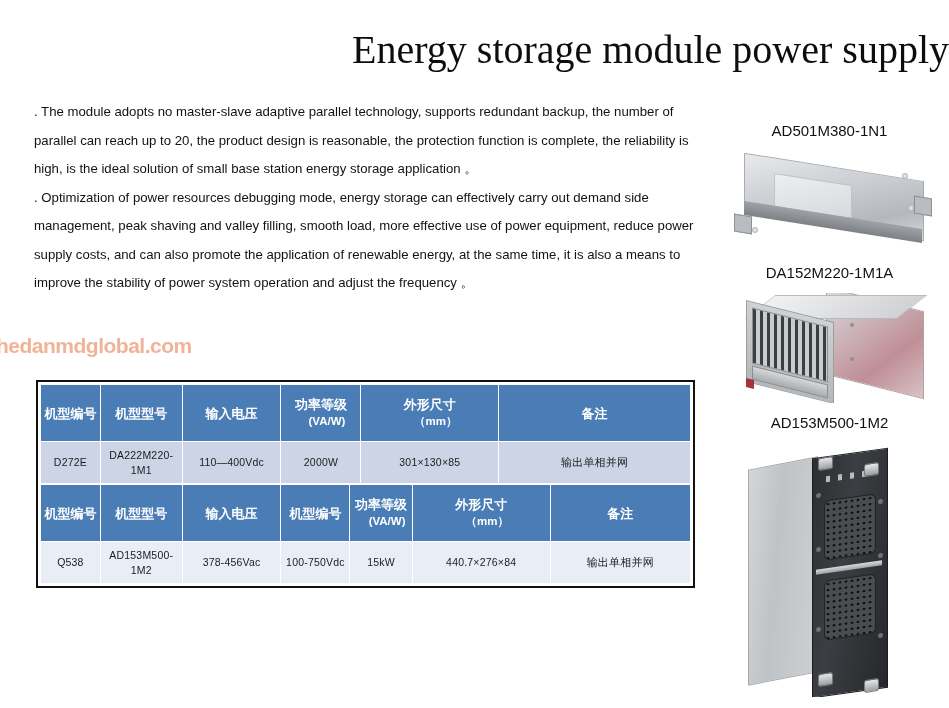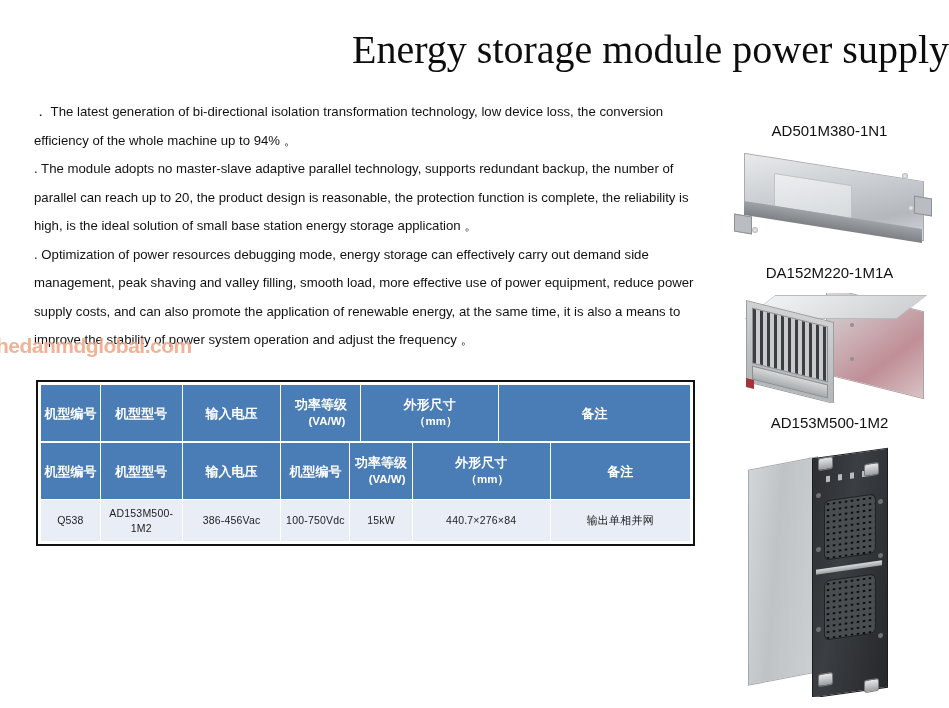--- a/index.html
+++ b/index.html
@@ -196,21 +196,20 @@
     background:#6f7275;transform:skewY(-8deg);}
 </style>
 </head>
 <body>
 
 <div class="page">
 
   <div class="title">Energy storage module power supply</div>
 
   <div class="body-text">
-    <p>． The latest generation of bi-directional isolation transformation technology, low device loss, the conversion efficiency of the whole machine up to 94% 。</p>
     <p>. The module adopts no master-slave adaptive parallel technology, supports redundant backup, the number of parallel can reach up to 20, the product design is reasonable, the protection function is complete, the reliability is high, is the ideal solution of small base station energy storage application 。</p>
     <p>. Optimization of power resources debugging mode, energy storage can effectively carry out demand side management, peak shaving and valley filling, smooth load, more effective use of power equipment, reduce power supply costs, and can also promote the application of renewable energy, at the same time, it is also a means to improve the stability of power system operation and adjust the frequency 。</p>
   </div>
 
   <div class="watermark">hedanmdglobal.com</div>
 
   <div class="table-wrap">
 
     <table>
       <colgroup>
@@ -225,20 +224,28 @@
         <tr>
           <th><span>机型编号</span><span class="sub"></span></th>
           <th><span>机型型号</span><span class="sub"></span></th>
           <th><span>输入电压</span><span class="sub"></span></th>
           <th><span>功率等级</span><span class="sub">(VA/W)</span></th>
           <th><span>外形尺寸</span><span class="sub">（mm）</span></th>
           <th><span>备注</span><span class="sub"></span></th>
         </tr>
       </thead>
       <tbody>
+        <tr class="odd">
+          <td>D272E</td>
+          <td>DA222M220-1M1</td>
+          <td>110—400Vdc</td>
+          <td>2000W</td>
+          <td>301×130×85</td>
+          <td class="cjk">输出单相并网</td>
+        </tr>
       </tbody>
     </table>
 
     <table>
       <colgroup>
         <col style="width:9.2%">
           <col style="width:12.6%">
           <col style="width:15.2%">
         <col style="width:10.6%">
           <col style="width:9.6%">
@@ -253,21 +260,21 @@
           <th><span>机型编号</span><span class="sub"></span></th>
           <th><span>功率等级</span><span class="sub">(VA/W)</span></th>
           <th><span>外形尺寸</span><span class="sub">（mm）</span></th>
           <th><span>备注</span><span class="sub"></span></th>
         </tr>
       </thead>
       <tbody>
         <tr class="even">
           <td>Q538</td>
           <td>AD153M500-1M2</td>
-          <td>386-456Vac</td>
+          <td>378-456Vac</td>
           <td>100-750Vdc</td>
           <td>15kW</td>
           <td>440.7×276×84</td>
           <td class="cjk">输出单相并网</td>
         </tr>
       </tbody>
     </table>
 
   </div>
 

